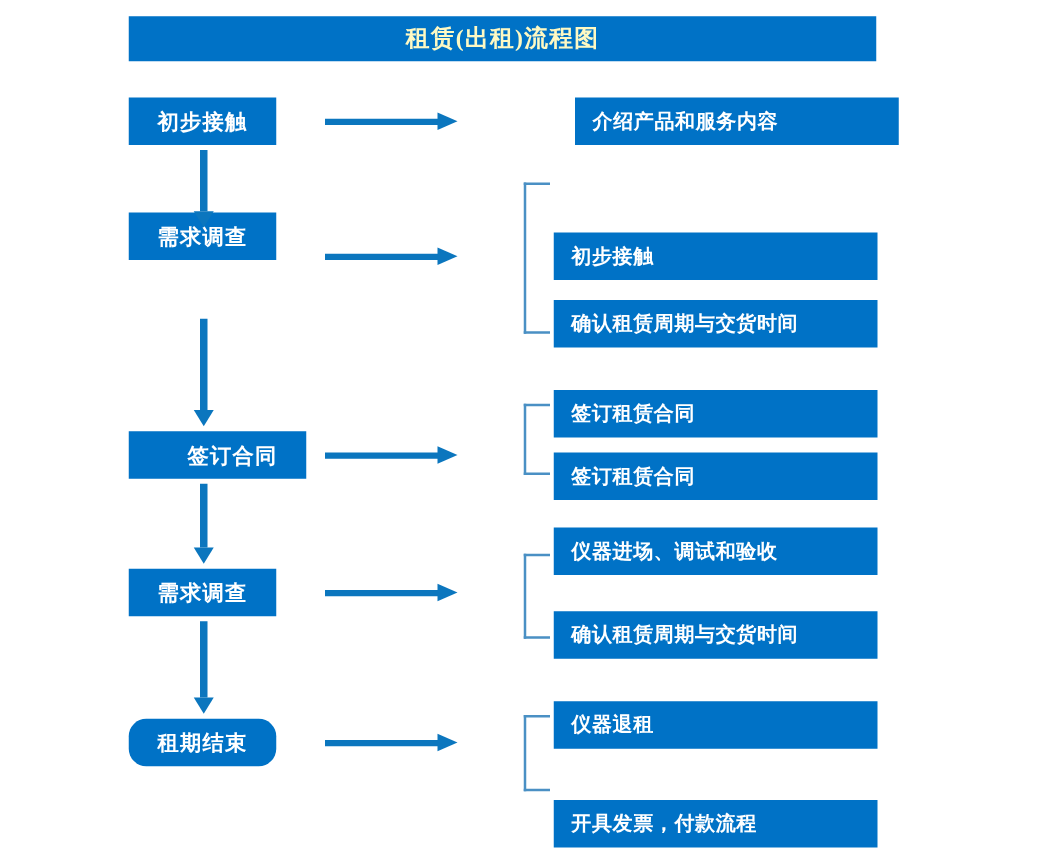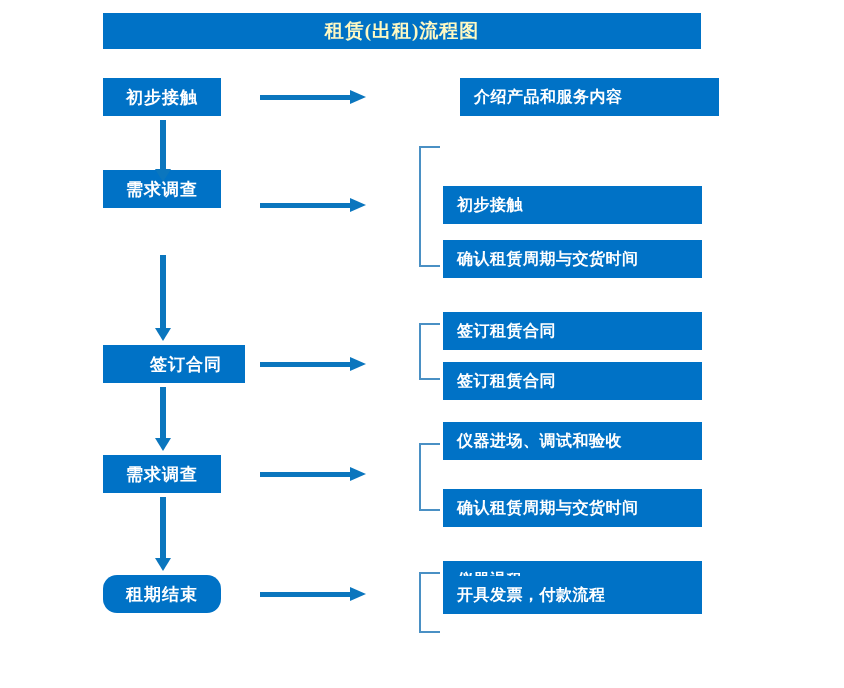--- a/index.html
+++ b/index.html
@@ -209,15 +209,15 @@
   <div class="detail-box" style="top:312px;text-align:right;">签订租赁合同</div>
 
   <div class="detail-box" style="top:362px;">签订租赁合同</div>
 
   <div class="detail-box" style="top:422px;">仪器进场、调试和验收</div>
 
   <div class="detail-box" style="top:489px;">确认租赁周期与交货时间</div>
 
   <div class="detail-box" style="top:561px;">仪器退租</div>
 
-  <div class="detail-box" style="top:576px;">开具发票，付款流程</div>
+  <div class="detail-box" style="top:640px;">开具发票，付款流程</div>
 
 </div>
 
 </body></html>

